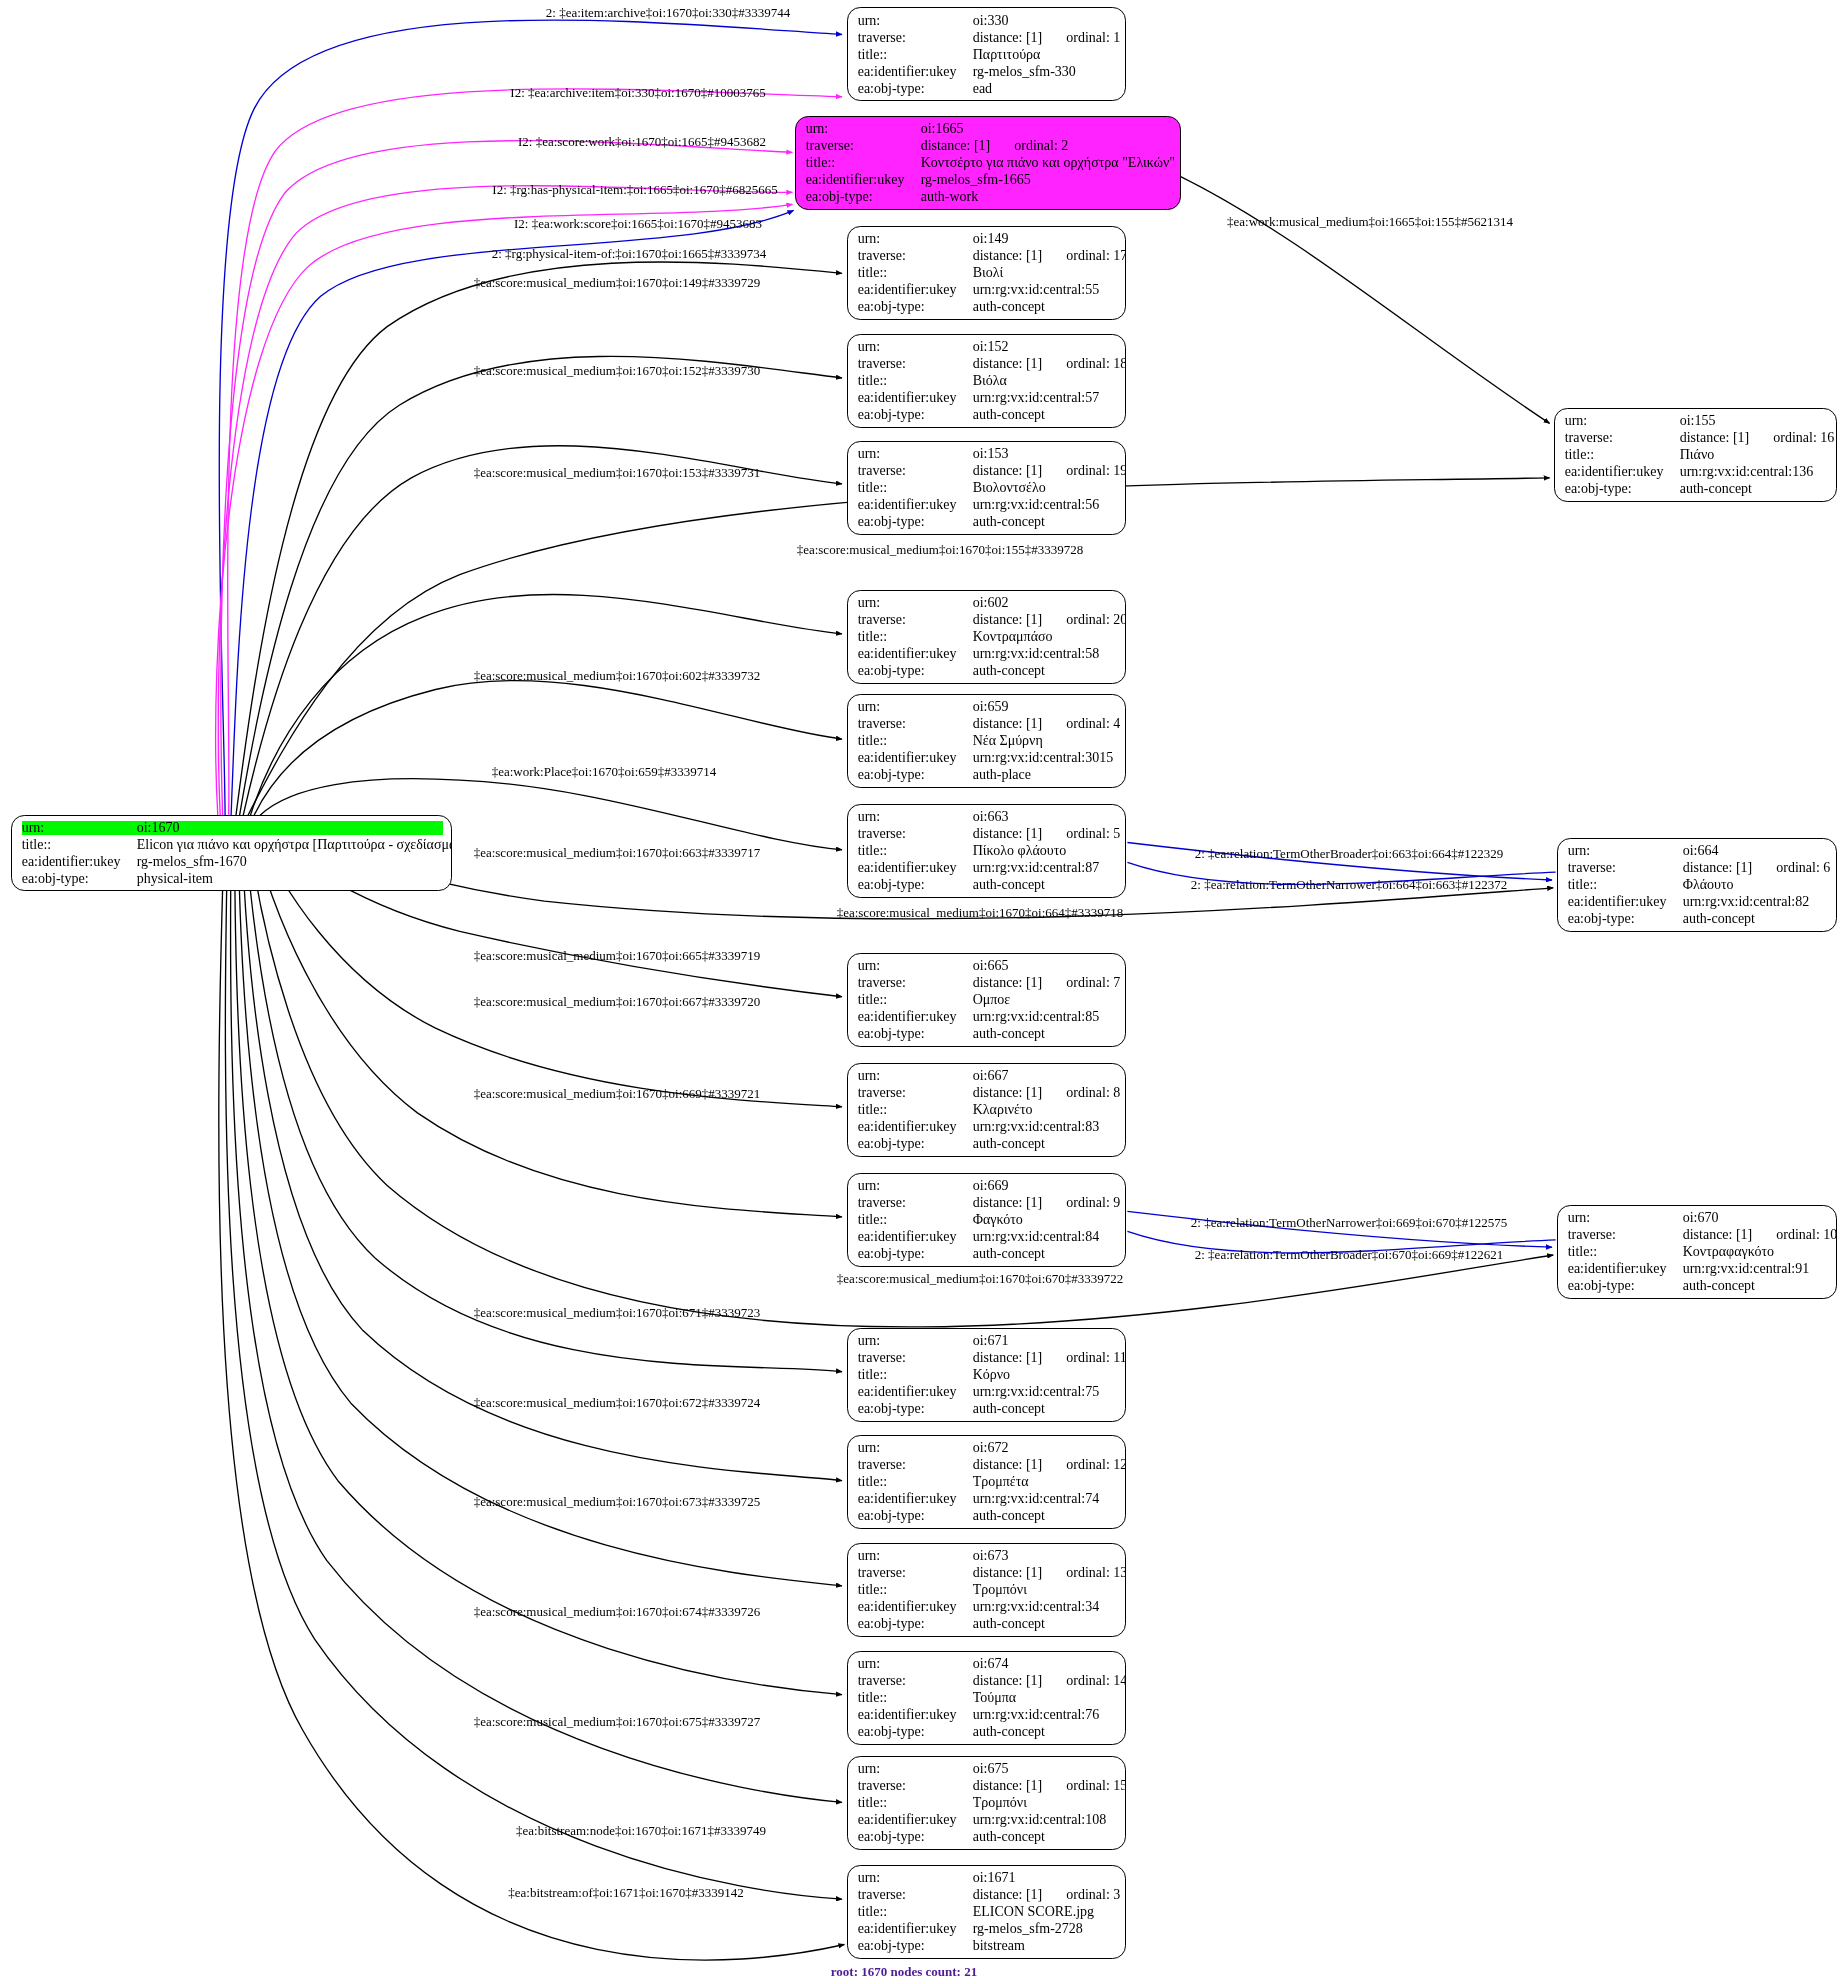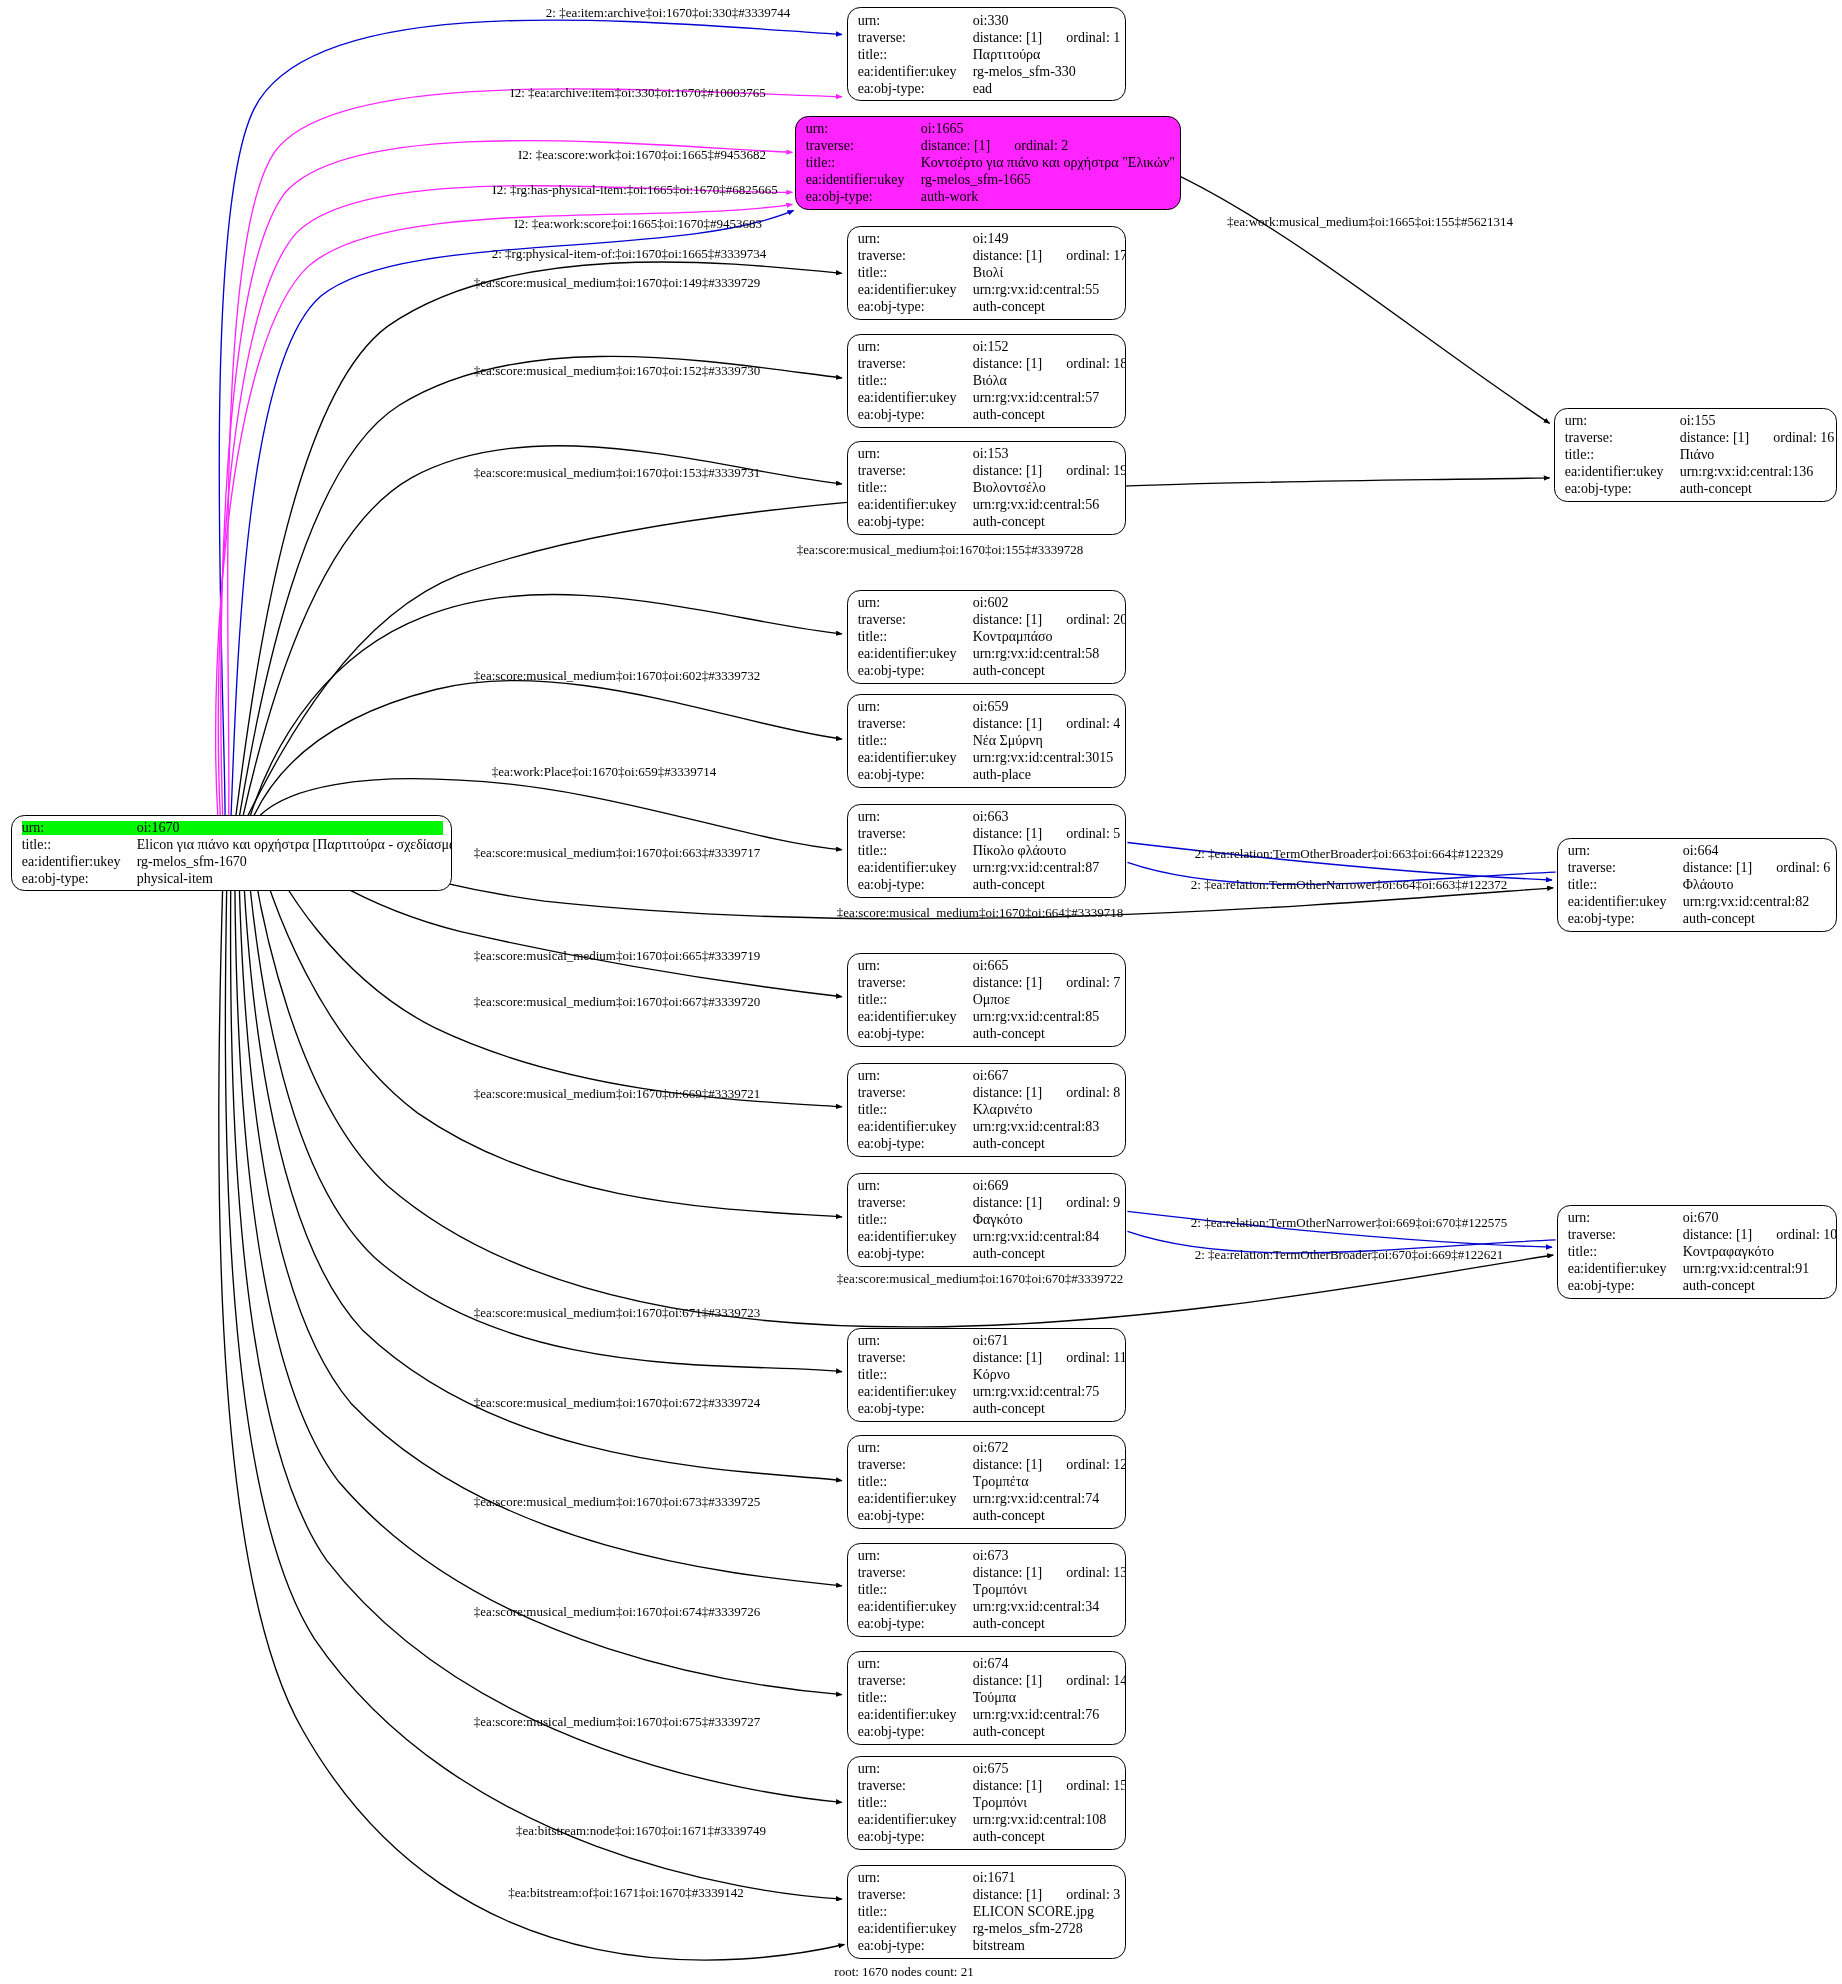--- a/index.html
+++ b/index.html
@@ -83,23 +83,24 @@
     color: #000000;
     white-space: nowrap;
     line-height: 1;
   }
   .edge-label.ctr {
     transform: translateX(-50%);
   }
   .footer {
     position: absolute;
     font-size: 13px;
-    color: #000000;
+    color: #4c1d95;
     white-space: nowrap;
     transform: translateX(-50%);
+    font-weight: bold;
   }
 </style>
 </head>
 <body>
 
 <div id="canvas">
 
   <svg id="edge-layer" viewBox="0 0 3047 3282" xmlns="http://www.w3.org/2000/svg">
     <defs>
       <marker id="ahB" markerWidth="11" markerHeight="9" refX="10" refY="4.5" orient="auto" markerUnits="userSpaceOnUse">
@@ -619,21 +620,21 @@
         </div>
         <div class="row">
           <span class="k">ea:obj-type:</span>
           <span class="v">bitstream</span>
         </div>
       </div>
     </div>
   <div id="labels-host">
       <div class="edge-label ctr" style="left: 668px; top: 6px;">2: ‡ea:item:archive‡oi:1670‡oi:330‡#3339744</div>
       <div class="edge-label ctr" style="left: 638px; top: 86px;">I2: ‡ea:archive:item‡oi:330‡oi:1670‡#10003765</div>
-      <div class="edge-label ctr" style="left: 642px; top: 148px; text-align: center;">I2: ‡ea:score:work‡oi:1670‡oi:1665‡#9453682</div>
+      <div class="edge-label ctr" style="left: 642px; top: 135px; text-align: center;">I2: ‡ea:score:work‡oi:1670‡oi:1665‡#9453682</div>
       <div class="edge-label ctr" style="left: 635px; top: 183px;">I2: ‡rg:has-physical-item:‡oi:1665‡oi:1670‡#6825665</div>
       <div class="edge-label ctr" style="left: 638px; top: 217px; text-align: right;">I2: ‡ea:work:score‡oi:1665‡oi:1670‡#9453683</div>
       <div class="edge-label ctr" style="left: 629px; top: 247px;">2: ‡rg:physical-item-of:‡oi:1670‡oi:1665‡#3339734</div>
       <div class="edge-label ctr" style="left: 617px; top: 276px;">‡ea:score:musical_medium‡oi:1670‡oi:149‡#3339729</div>
       <div class="edge-label ctr" style="left: 1370px; top: 215px;">‡ea:work:musical_medium‡oi:1665‡oi:155‡#5621314</div>
       <div class="edge-label ctr" style="left: 617px; top: 364px;">‡ea:score:musical_medium‡oi:1670‡oi:152‡#3339730</div>
       <div class="edge-label ctr" style="left: 617px; top: 466px;">‡ea:score:musical_medium‡oi:1670‡oi:153‡#3339731</div>
       <div class="edge-label ctr" style="left: 940px; top: 543px;">‡ea:score:musical_medium‡oi:1670‡oi:155‡#3339728</div>
       <div class="edge-label ctr" style="left: 617px; top: 669px;">‡ea:score:musical_medium‡oi:1670‡oi:602‡#3339732</div>
       <div class="edge-label ctr" style="left: 604px; top: 765px;">‡ea:work:Place‡oi:1670‡oi:659‡#3339714</div>

